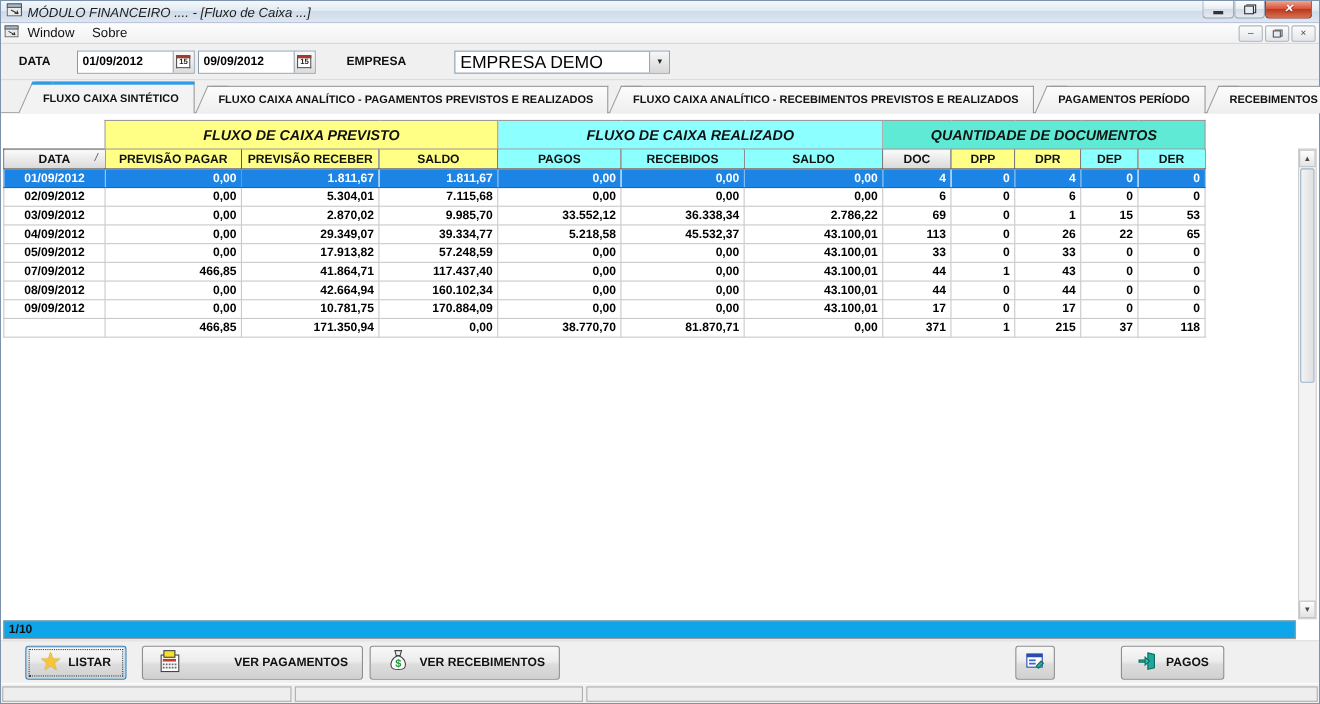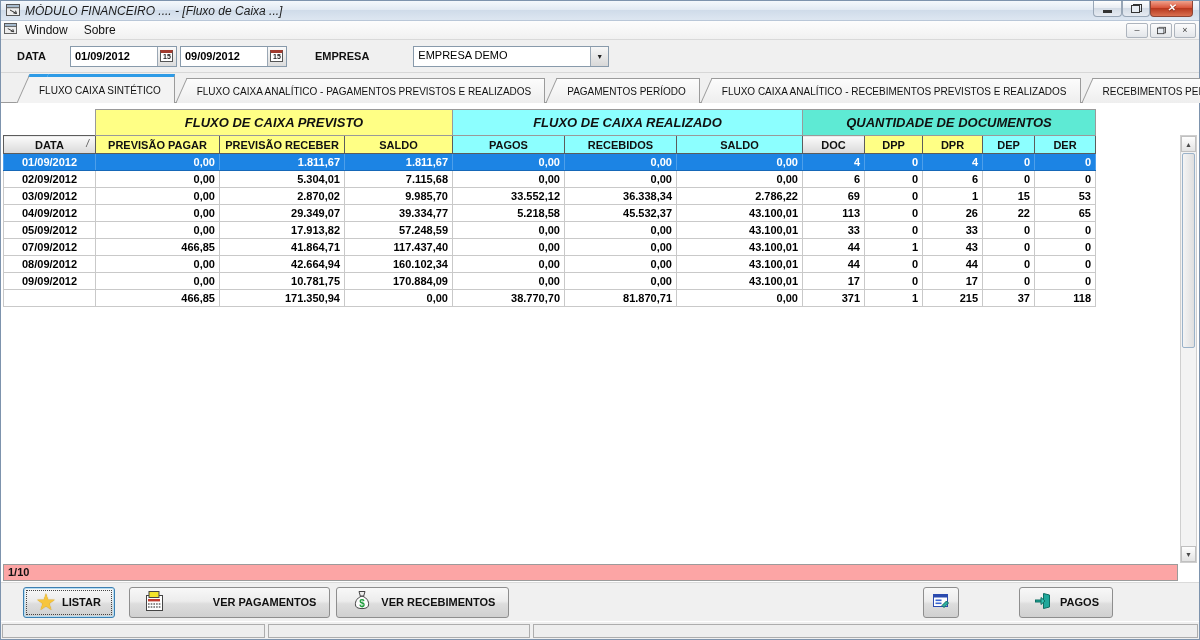--- a/index.html
+++ b/index.html
@@ -50,31 +50,31 @@
   .lbl-data { margin-right:24px; }
   .date-field { display:flex; align-items:stretch; height:21px; border:1px solid #889aab; background:#fff; }
   .date-field + .date-field { margin-left:3px; }
   .date-input { width:86px; border:none; outline:none; padding:0 4px; font:bold 11px "Liberation Sans",sans-serif; }
   .cal-btn { width:19px; display:flex; align-items:center; justify-content:center;
     border-left:1px solid #9aa7b4; background:linear-gradient(#fafafa,#dcdcdc); }
   .cal-glyph { display:inline-block; width:13px; height:12px; border:1px solid #555; border-top:3px solid #a23b2e;
     background:#fff; font-size:7px; font-weight:bold; line-height:8px; text-align:center; color:#222; }
   .lbl-empresa { margin-left:28px; margin-right:44px; }
   .combo { width:196px; height:21px; border:1px solid #889aab; background:#fff; display:flex; align-items:stretch; }
-  .combo-text { flex:1; font-size:11px; padding:2px 4px 0; white-space:nowrap; overflow:hidden; }
+  .combo-text { flex:1; font-size:16px; padding:2px 4px 0; white-space:nowrap; overflow:hidden; }
   .combo-arrow { width:18px; display:flex; align-items:center; justify-content:center;
     border-left:1px solid #9aa7b4; background:linear-gradient(#f7f7f7,#d8d8d8); font-size:7px; color:#222; }
 
   
   .tabstrip { height:30px; flex:0 0 30px; display:flex; align-items:flex-end; padding-left:16px;
     background:#f0f0f0; position:relative; }
   .tabstrip::after { content:""; position:absolute; left:0; right:0; bottom:0; height:1px; background:#9b9b9b; }
   .tab { position:relative; height:25px; display:flex; align-items:center; padding:0 13px 0 7px; margin-left:15px;
     background:linear-gradient(#fcfcfc,#eeeeee); border-top:1px solid #9b9b9b; border-right:1px solid #9b9b9b;
-    font-size:10px; font-weight:normal; color:#111; white-space:nowrap; z-index:1; cursor:default; }
+    font-size:10px; font-weight:bold; color:#111; white-space:nowrap; z-index:1; cursor:default; }
   .tab::before { content:""; position:absolute; top:-1px; bottom:0; left:-9px; width:18px;
     background:linear-gradient(#fcfcfc,#eeeeee); border-left:1px solid #9b9b9b; border-top:1px solid #9b9b9b;
     transform:skewX(-24deg); z-index:-1; }
   .tab span { position:relative; z-index:2; }
   .tab.active { height:29px; z-index:3; background:#f3f3f3; border-top:3px solid var(--active-tab-blue); }
   .tab.active::before { background:#f3f3f3; border-top:3px solid var(--active-tab-blue); top:-3px; }
 
   
   .content { flex:1; background:#fff; position:relative; overflow:hidden; }
   table.grid { border-collapse:collapse; table-layout:fixed; margin:6px 0 0 2px; }
@@ -102,21 +102,21 @@
   .vscroll { position:absolute; top:32px; right:2px; bottom:19px; width:17px;
     background:#f3f3f3; border:1px solid #cfcfcf; }
   .vs-btn { position:absolute; left:0; right:0; height:16px; display:flex; align-items:center; justify-content:center;
     font-size:7px; color:#4a4a4a; background:linear-gradient(#fefefe,#e3e3e3); border:1px solid #c0c0c0; }
   .vs-up { top:0; } .vs-down { bottom:0; }
   .vs-thumb { position:absolute; left:1px; right:1px; top:17px; height:195px;
     background:linear-gradient(90deg,#f4f4f4,#dfdfdf); border:1px solid #9ab2c9; border-radius:2px; }
 
   
   .recordbar { position:absolute; left:2px; right:21px; bottom:1px; height:17px;
-    background:#fca5a5; border:1px solid #9b9b9b; font-size:11px; font-weight:bold; color:#111; padding:1px 4px; }
+    background:#0ea5e9; border:1px solid #9b9b9b; font-size:11px; font-weight:bold; color:#111; padding:1px 4px; }
 
   
   .btnpanel { height:39px; flex:0 0 39px; background:#f0f0f0; border-top:1px solid #dadada;
     display:flex; align-items:center; }
   .btn { height:31px; display:flex; align-items:center; gap:7px; padding:0 13px;
     border:1px solid #8e8e8e; border-radius:3px; font-size:11px; font-weight:bold; color:#111;
     background:linear-gradient(#f8f8f8,#ececec 45%,#dddddd 55%,#d0d0d0); cursor:default; }
   .btn.focused { border:1px solid #3c7fb1; box-shadow:0 0 0 1px #b4dcf2 inset; outline:1px dotted #444; outline-offset:-4px; }
   .btn-listar { margin-left:22px; }
   .btn-vp { margin-left:14px;gap:46px; }
@@ -203,24 +203,24 @@
   </div>
 
   <div class="tabstrip">
       <div class="tab active">
         <span>FLUXO CAIXA SINTÉTICO</span>
       </div>
       <div class="tab">
         <span>FLUXO CAIXA ANALÍTICO - PAGAMENTOS PREVISTOS E REALIZADOS</span>
       </div>
       <div class="tab">
+        <span>FLUXO CAIXA ANALÍTICO - RECEBIMENTOS PREVISTOS E REALIZADOS</span>
+      </div>
+      <div class="tab">
         <span>PAGAMENTOS PERÍODO</span>
-      </div>
-      <div class="tab">
-        <span>FLUXO CAIXA ANALÍTICO - RECEBIMENTOS PREVISTOS E REALIZADOS</span>
       </div>
       <div class="tab">
         <span>RECEBIMENTOS PERÍODO</span>
       </div>
     </div>
 
   <div class="content">
     <table class="grid">
         <colgroup>
           <col style="width: 92px;">

